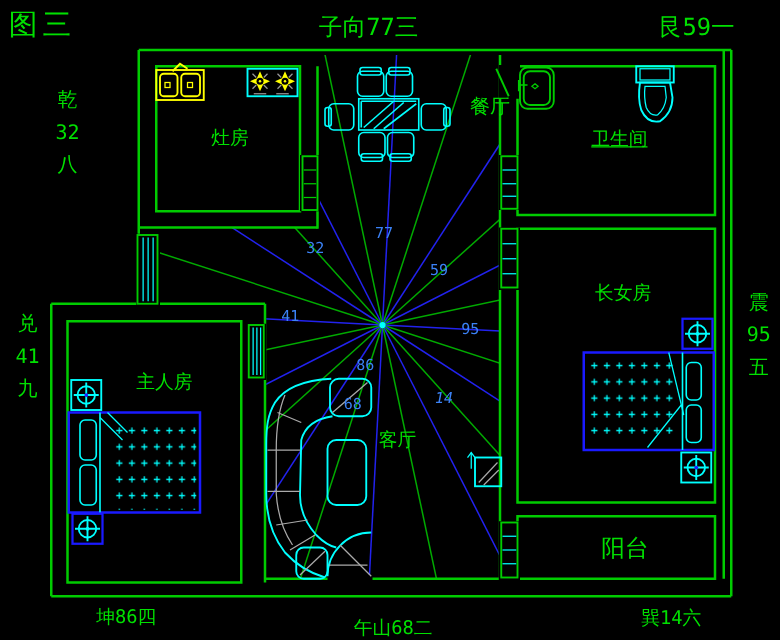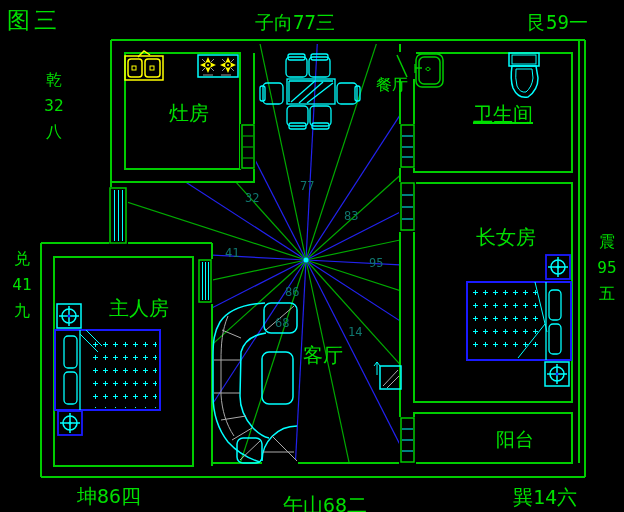--- a/index.html
+++ b/index.html
@@ -1,22 +1,22 @@
 <!DOCTYPE html>
 <html><head>
 <meta charset="utf-8">
 <style>
   html,body{margin:0;padding:0;background:#000;}
   #canvas{position:relative;width:624px;height:512px;background:#000;overflow:hidden;
           font-family:"DejaVu Sans Mono",monospace;}
   #plan{position:absolute;left:0;top:0;z-index:1;}
   .t{position:absolute;z-index:2;color:#00e000;line-height:1.05;white-space:pre;}
-  .t15{font-size:20px;}
+  .t15{font-size:15px;}
   .t14{font-size:19px;}
-  .rayno{font-size:12px;color:#0f766e;}
+  .rayno{font-size:12px;color:#3b82f6;}
   .title{font-size:23px;letter-spacing:4px;}
   .vstack{display:flex;flex-direction:column;align-items:center;gap:9px;font-size:16px;}
   .vtext{width:17px;word-break:break-all;font-size:16px;line-height:1.35;}
 </style>
 </head>
 <body>
 
 <div id="canvas">
 
 <svg id="plan" width="624" height="512" viewBox="0 0 624 512">
@@ -300,24 +300,24 @@
 <div class="t t15" style="left:77px;top:486px;">坤86四</div>
 <div class="t t15" style="left:283px;top:495px;">午山68二</div>
 <div class="t t15" style="left:513px;top:487px;text-align:right;">巽14六</div>
 
 <div class="t t15" style="left:169px;top:103px;">灶房</div>
 <div class="t vtext" style="left:376px;top:74px;">餐厅</div>
 <div class="t t15" style="left:473px;top:104px;text-decoration:underline;">卫生间</div>
 <div class="t t15" style="left:476px;top:227px;">长女房</div>
 <div class="t t15" style="left:109px;top:298px;">主人房</div>
 <div class="t t15" style="left:303px;top:345px;">客厅</div>
-<div class="t t14" style="left:481px;top:430px;margin-left:15px;">阳台</div>
+<div class="t t14" style="left:481px;top:430px;">阳台</div>
 
 <div class="t rayno" style="left:300px;top:180px;">77</div>
 <div class="t rayno" style="left:245px;top:192px;">32</div>
-<div class="t rayno" style="left:344px;top:210px;">83</div>
+<div class="t rayno" style="left:344px;top:210px;">59</div>
 <div class="t rayno" style="left:225px;top:247px;">41</div>
 <div class="t rayno" style="left:369px;top:257px;">95</div>
 <div class="t rayno" style="left:246px;top:286px;margin-left:39px;">86</div>
 <div class="t rayno" style="left:275px;top:317px;">68</div>
-<div class="t rayno" style="left:348px;top:326px;">14</div>
+<div class="t rayno" style="left:348px;top:312px;font-style:italic;">14</div>
 
 </div>
 
 </body></html>

